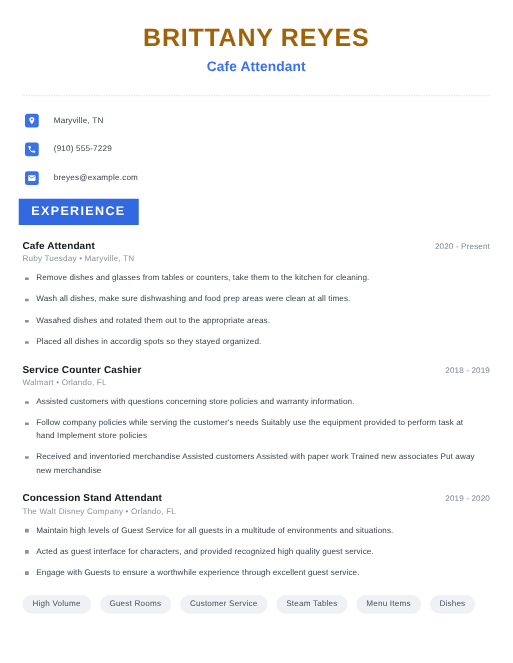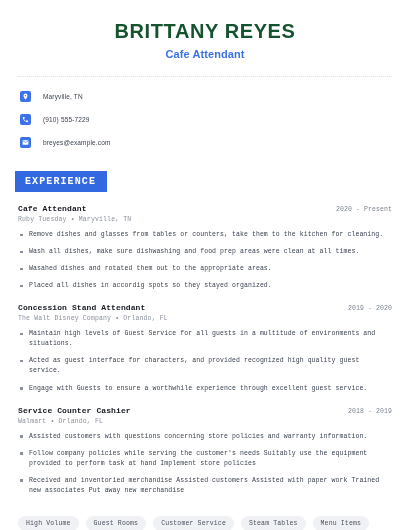--- a/index.html
+++ b/index.html
@@ -25,21 +25,21 @@
 
   
   .header {
     padding-top: 20px;
     text-align: center;
   }
   .full-name {
     font-size: 20px;
     font-weight: bold;
     letter-spacing: 0.6px;
-    color: #14532d;
+    color: #a16207;
     line-height: 1.15;
     margin: 0;
   }
   .job-title {
     font-size: 11px;
     font-weight: bold;
     color: #3b72e8;
     margin-top: 5px;
     letter-spacing: 0.1px;
   }
@@ -72,21 +72,21 @@
   }
   .contact-icon svg { display: block; }
   .contact-text {
     font-size: 6.5px;
     color: #3a4250;
     margin-left: 12px;
     letter-spacing: 0.15px;
   }
 
   
-  .section { margin-top: 20px; font-family: Liberation Mono, monospace; }
+  .section { margin-top: 8px; }
   .section-badge {
     display: inline-block;
     background: #3268e0;
     color: #ffffff;
     font-size: 10px;
     font-weight: bold;
     letter-spacing: 1.1px;
     padding: 5px 11px 5px 10px;
     margin-left: -3px;
   }
@@ -217,44 +217,44 @@
         <ul class="bullets">
           <li class="bullet">Remove dishes and glasses from tables or counters, take them to the kitchen for cleaning.</li>
           <li class="bullet">Wash all dishes, make sure dishwashing and food prep areas were clean at all times.</li>
           <li class="bullet">Wasahed dishes and rotated them out to the appropriate areas.</li>
           <li class="bullet">Placed all dishes in accordig spots so they stayed organized.</li>
         </ul>
       </div>
 
       <div class="job">
         <div class="job-head">
+          <span class="job-role">Service Counter Cashier</span>
+          <span class="job-dates">2018 - 2019</span>
+        </div>
+        <div class="job-meta">Walmart  •  Orlando, FL</div>
+        <ul class="bullets">
+          <li class="bullet">Assisted customers with questions concerning store policies and warranty information.</li>
+          <li class="bullet">Follow company policies while serving the customer's needs Suitably use the equipment provided to perform task at hand Implement store policies</li>
+          <li class="bullet">Received and inventoried merchandise Assisted customers Assisted with paper work Trained new associates Put away new merchandise</li>
+        </ul>
+      </div>
+
+      <div class="job">
+        <div class="job-head">
           <span class="job-role">Concession Stand Attendant</span>
           <span class="job-dates">2019 - 2020</span>
         </div>
         <div class="job-meta">The Walt Disney Company  •  Orlando, FL</div>
         <ul class="bullets">
           <li class="bullet">Maintain high levels of Guest Service for all guests in a multitude of environments and situations.</li>
           <li class="bullet">Acted as guest interface for characters, and provided recognized high quality guest service.</li>
           <li class="bullet">Engage with Guests to ensure a worthwhile experience through excellent guest service.</li>
         </ul>
       </div>
 
-      <div class="job">
-        <div class="job-head">
-          <span class="job-role">Service Counter Cashier</span>
-          <span class="job-dates">2018 - 2019</span>
-        </div>
-        <div class="job-meta">Walmart  •  Orlando, FL</div>
-        <ul class="bullets">
-          <li class="bullet">Assisted customers with questions concerning store policies and warranty information.</li>
-          <li class="bullet">Follow company policies while serving the customer's needs Suitably use the equipment provided to perform task at hand Implement store policies</li>
-          <li class="bullet">Received and inventoried merchandise Assisted customers Assisted with paper work Trained new associates Put away new merchandise</li>
-        </ul>
-      </div>
-
     </div>
   </div>
 
   <div class="section">
     <div class="skills-wrap">
       <div class="skills-list">
         <span class="skill-tag">High Volume</span>
         <span class="skill-tag">Guest Rooms</span>
         <span class="skill-tag">Customer Service</span>
         <span class="skill-tag">Steam Tables</span>

